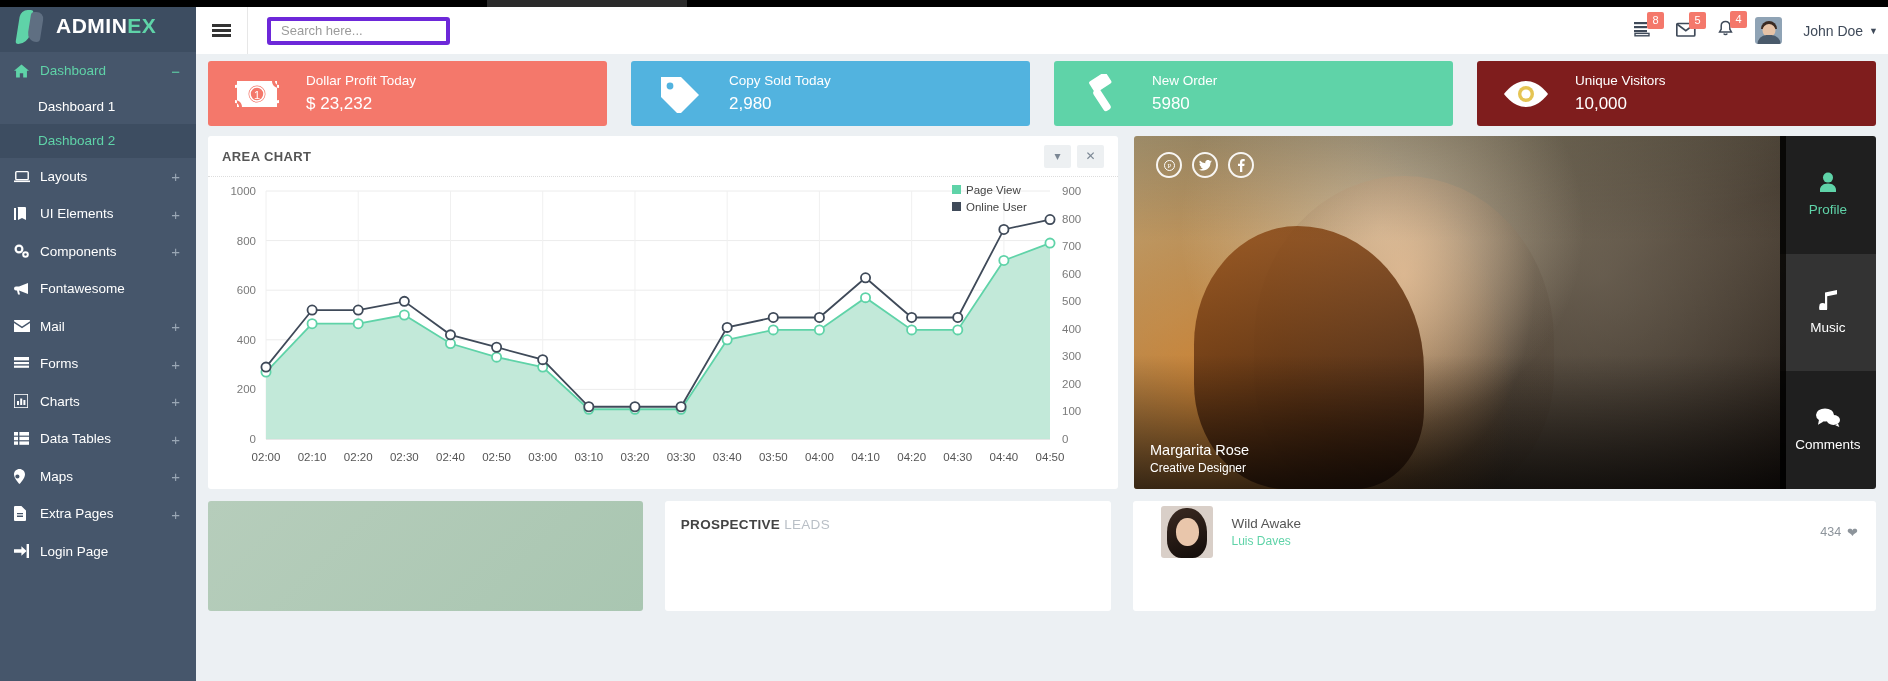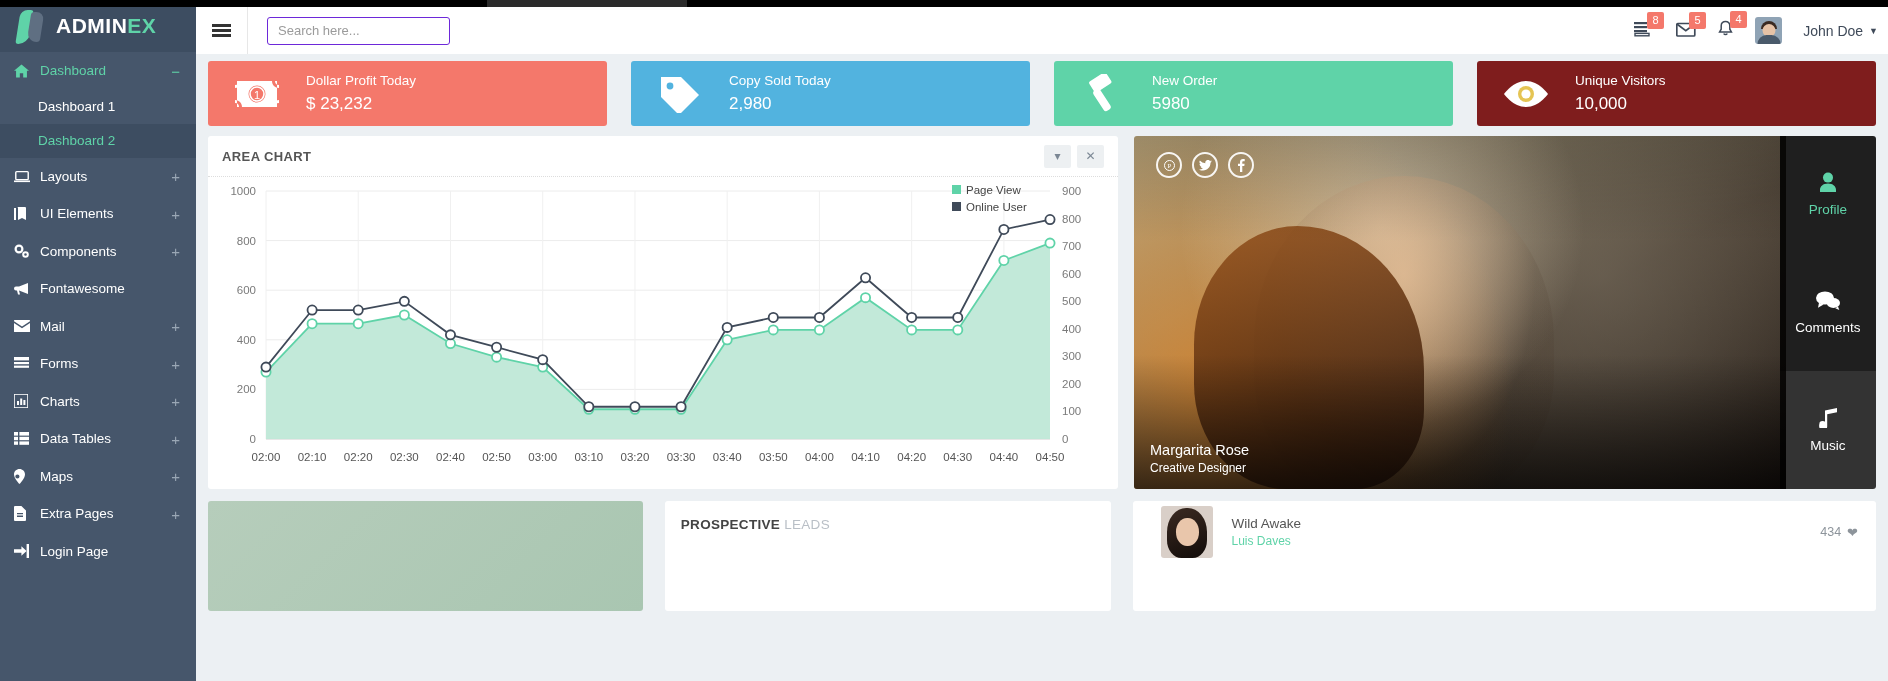--- a/index.html
+++ b/index.html
@@ -79,21 +79,21 @@
     background: #ffffff; z-index: 30;
     display: flex; align-items: center;
   }
   .ham {
     width: 52px; height: 47px; display: flex; align-items: center;
     justify-content: center; border-right: 1px solid #e7e7e7; cursor: pointer;
   }
   .ham i { display: block; width: 19px; height: 3px; background: #333; margin: 2px 0; }
   .search-wrap { padding-left: 19px; }
   .search-input {
-    width: 183px; height: 28px; border: 1px solid #6d28d9; border-radius: 3px;
+    width: 183px; height: 28px; border: 4px solid #6d28d9; border-radius: 3px;
     padding: 0 10px; font-size: 13px; color: #737373;
     font-family: "Liberation Sans", sans-serif; outline: none;
   }
   .search-input::placeholder { color: #9b9b9b; }
   .header-right {
     margin-left: auto; display: flex; align-items: center;
     padding-right: 10px; gap: 21px;
   }
   .hicon { position: relative; cursor: pointer; color: #3f4a59; }
   .badge {
@@ -695,40 +695,40 @@
       <div class="photo-side">
         <div class="pside-item alt active">
           <span class="pico">
             <svg width="20" height="20" viewBox="0 0 20 20">
                 <circle cx="10" cy="5.6" r="5" fill="currentColor"></circle>
                 <path fill="currentColor" d="M10 11.6c-5 0-8 3-8 6.2V20h16v-2.2c0-3.2-3-6.2-8-6.2z"></path>
               </svg>
           </span>
           <span>Profile</span>
         </div>
+        <div class="pside-item">
+          <span class="pico">
+            <svg width="19" height="20" viewBox="0 0 19 20">
+                <path fill="currentColor" d="M18 0L6 2.6v12.2a4 4 0 10 2.2 3.4V6.3L18 4.2z"></path>
+                <circle cx="3.6" cy="16.4" r="3.3" fill="currentColor"></circle>
+              </svg>
+          </span>
+          <span>Music</span>
+        </div>
         <div class="pside-item alt">
           <span class="pico">
             <svg width="24" height="19" viewBox="0 0 24 19">
                 <ellipse cx="9" cy="7" rx="9" ry="6.6" fill="currentColor"></ellipse>
                 <path fill="currentColor" d="M3 11.8l-1 5 5.6-3.2z"></path>
                 <ellipse cx="17.4" cy="12" rx="6.6" ry="5" fill="currentColor"></ellipse>
                 <path fill="currentColor" d="M22 15.6l1.3 3.4-4-1.8z"></path>
               </svg>
           </span>
           <span>Comments</span>
         </div>
-        <div class="pside-item">
-          <span class="pico">
-            <svg width="19" height="20" viewBox="0 0 19 20">
-                <path fill="currentColor" d="M18 0L6 2.6v12.2a4 4 0 10 2.2 3.4V6.3L18 4.2z"></path>
-                <circle cx="3.6" cy="16.4" r="3.3" fill="currentColor"></circle>
-              </svg>
-          </span>
-          <span>Music</span>
-        </div>
       </div>
     </div>
   </div>
 
   <div class="row2">
     <div class="greenbox"></div>
 
     <div class="panel leads-panel">
       <div class="leads-head">
         <span class="b1">PROSPECTIVE</span>

